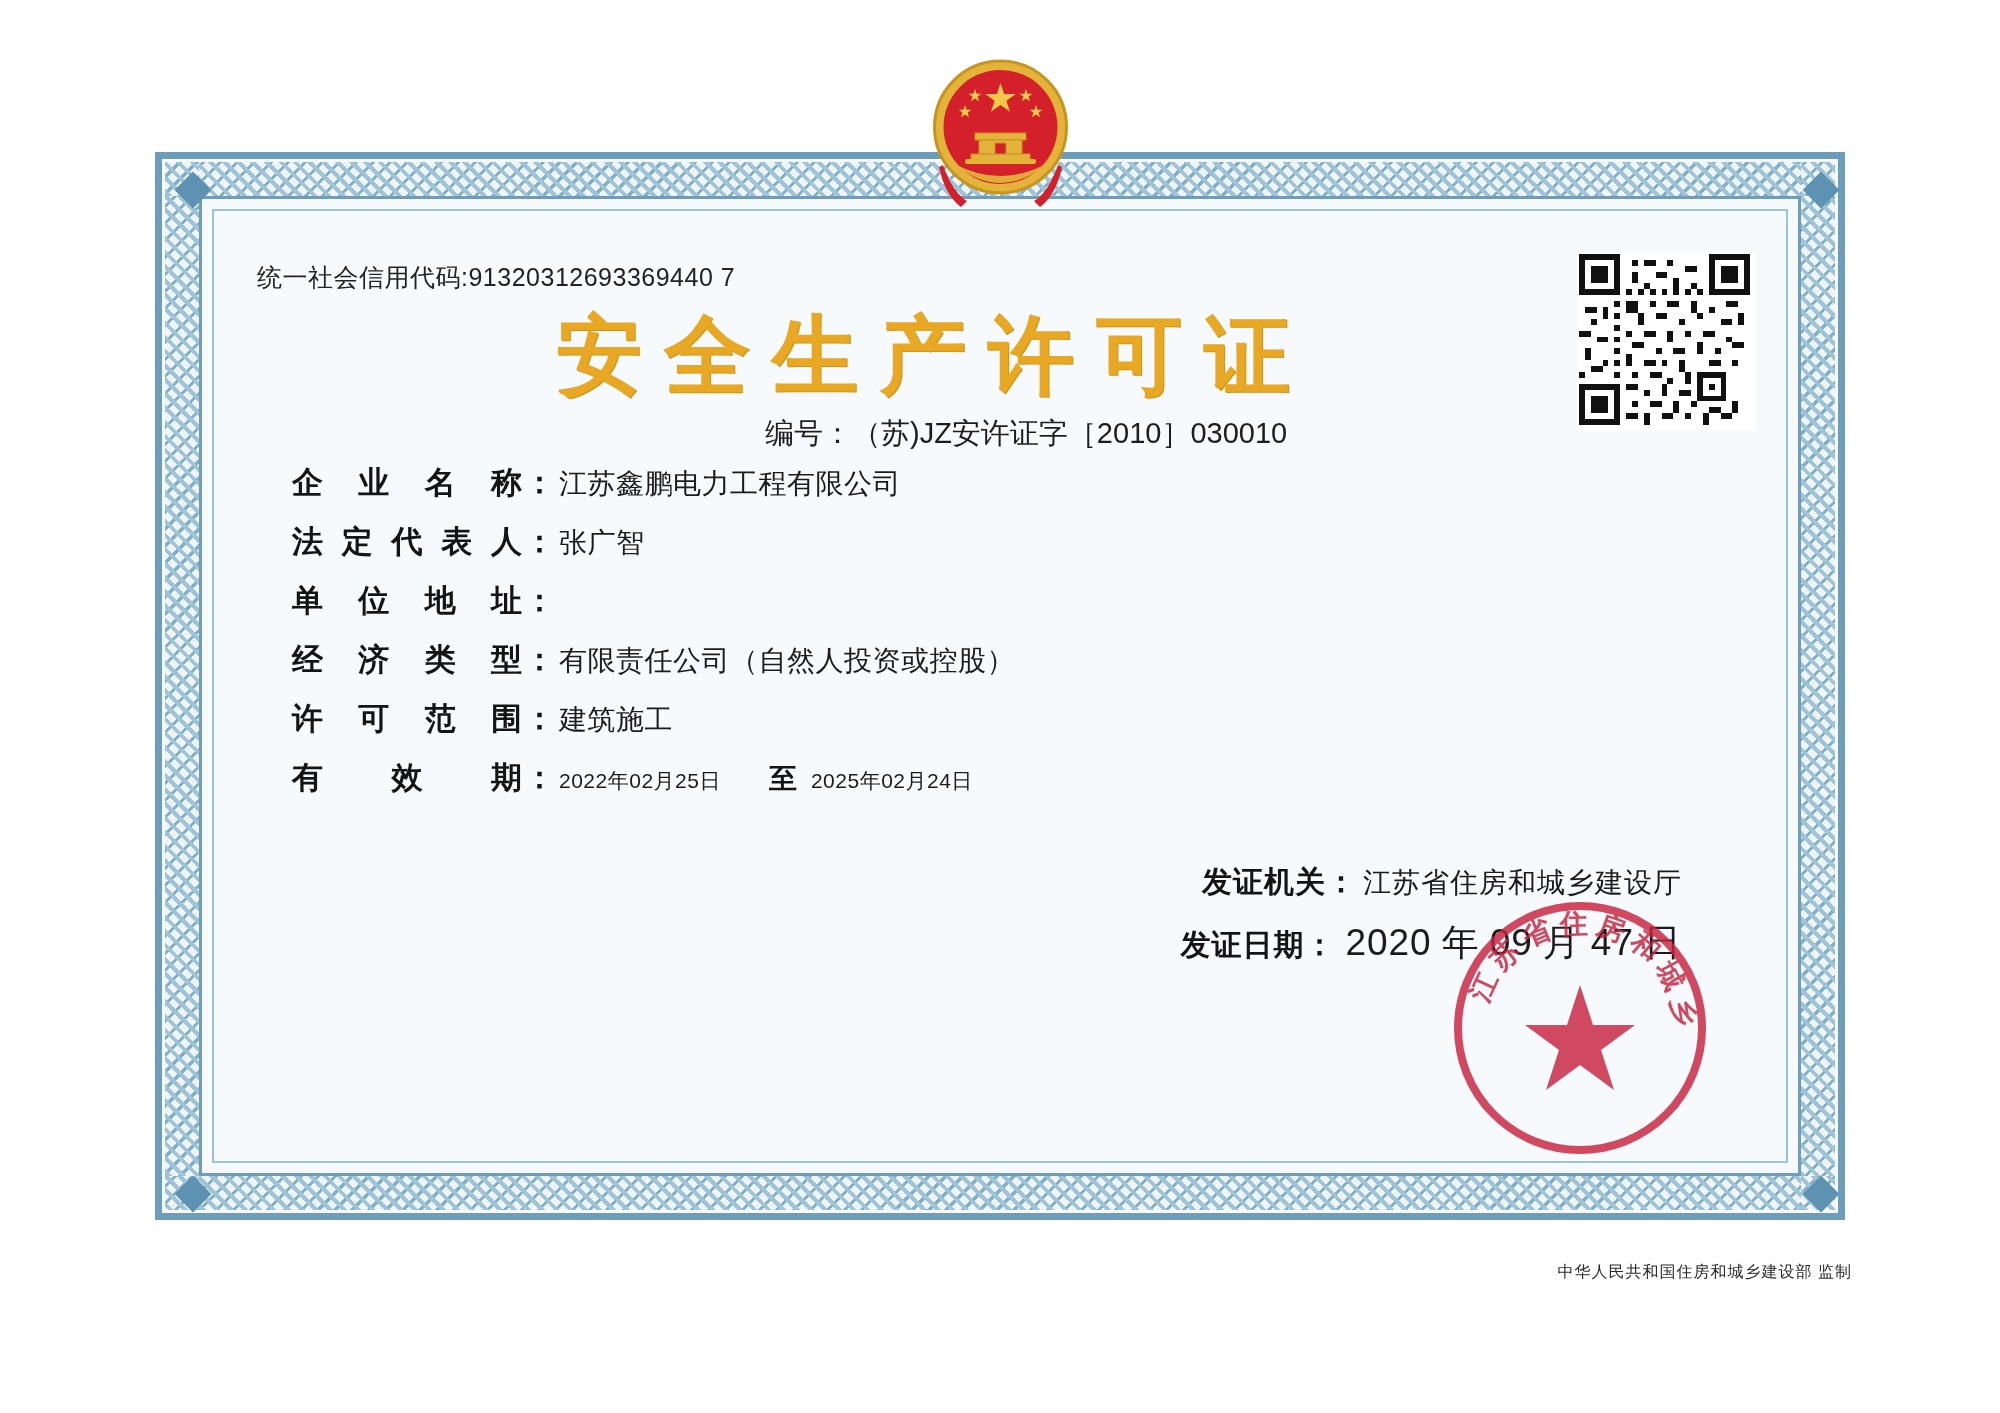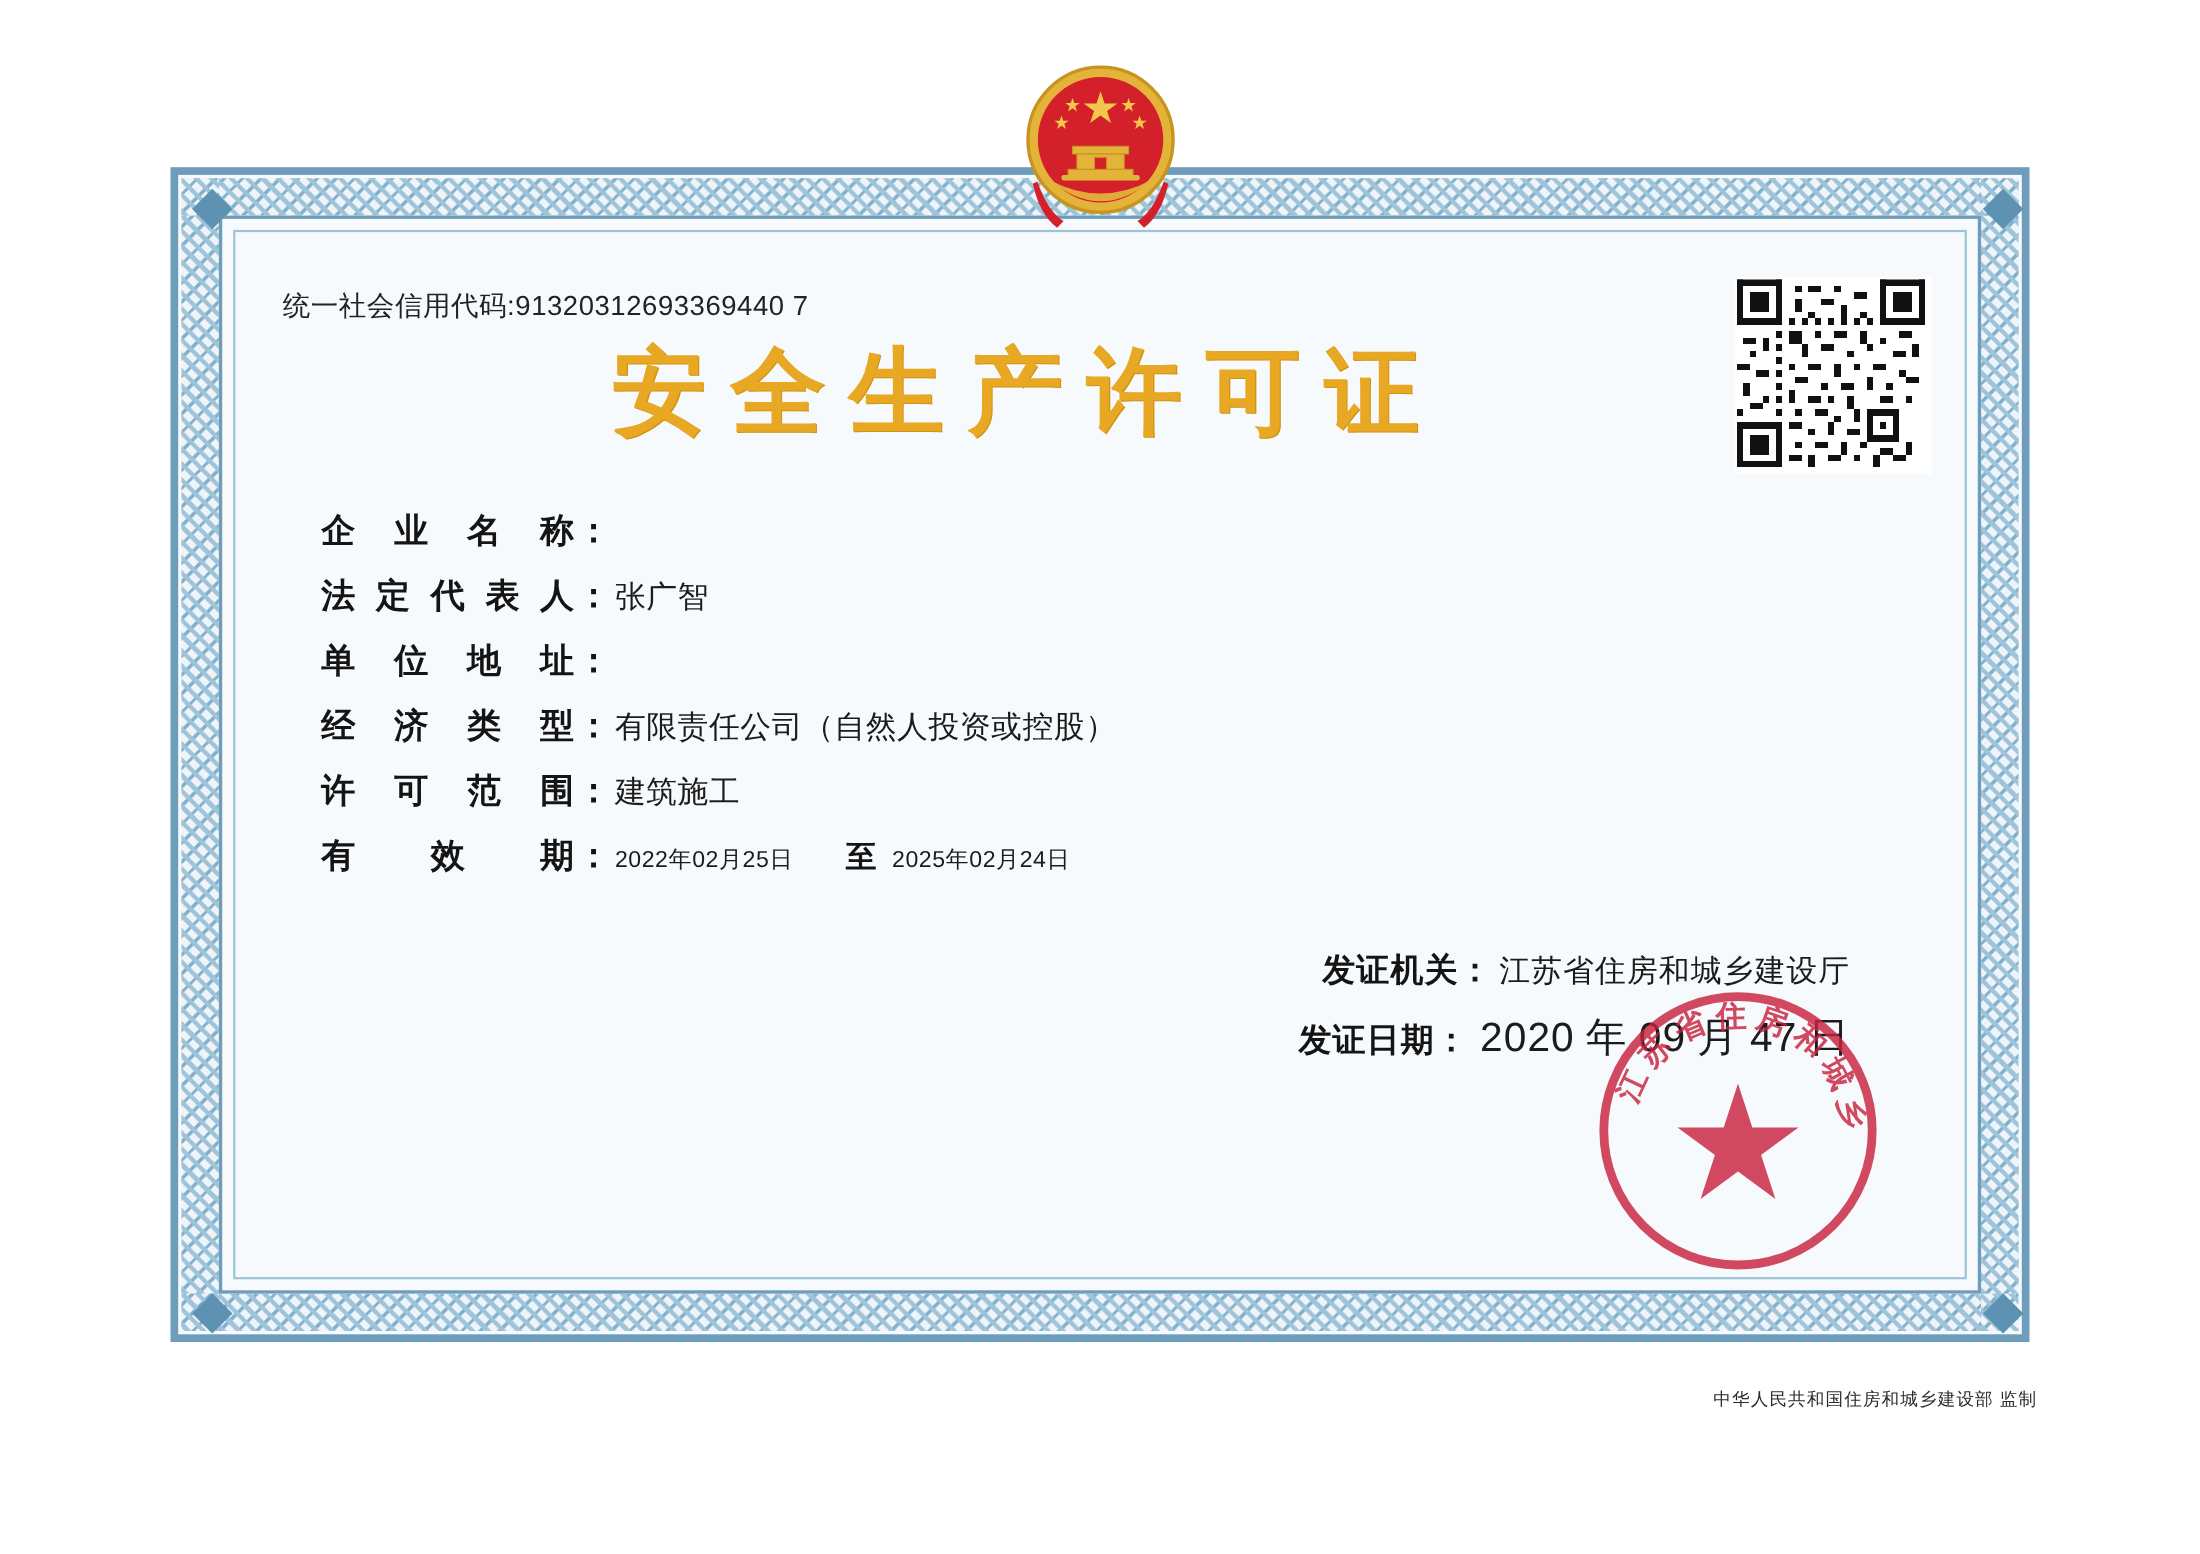--- a/index.html
+++ b/index.html
@@ -404,31 +404,33 @@
           <rect x="14" y="27" width="2" height="1"></rect>
             <rect x="18" y="27" width="1" height="1"></rect>
           <rect x="21" y="27" width="1" height="2"></rect>
             <rect x="24" y="27" width="2" height="1"></rect>
         </g>
       </svg>
     </div>
 
     <div class="main-title">安全生产许可证</div>
 
+    <div class="serial">编号：（苏)JZ安许证字［2010］030010</div>
 
     <div class="fields">
 
       <div class="field-row">
         <div class="field-label">
           <span class="ch">企</span>
           <span class="ch">业</span>
           <span class="ch">名</span>
           <span class="ch">称</span>
         </div>
         <div class="field-colon">：</div>
+        <div class="field-value">江苏鑫鹏电力工程有限公司</div>
       </div>
 
       <div class="field-row">
         <div class="field-label">
           <span class="ch">法</span>
           <span class="ch">定</span>
           <span class="ch">代</span>
           <span class="ch">表</span>
           <span class="ch">人</span>
         </div>

